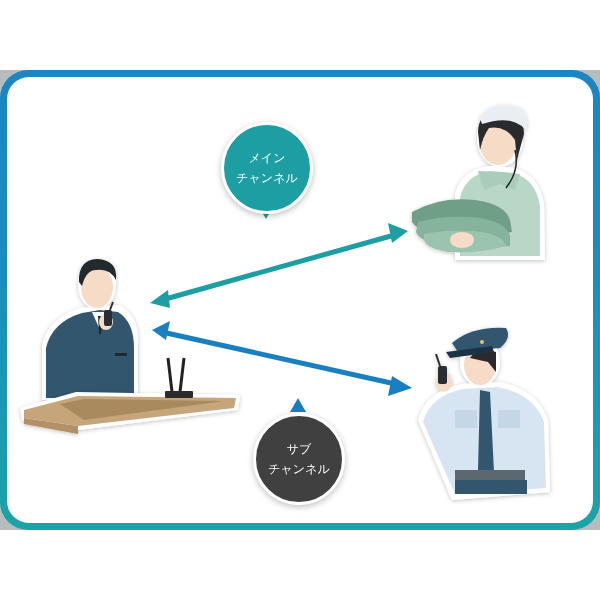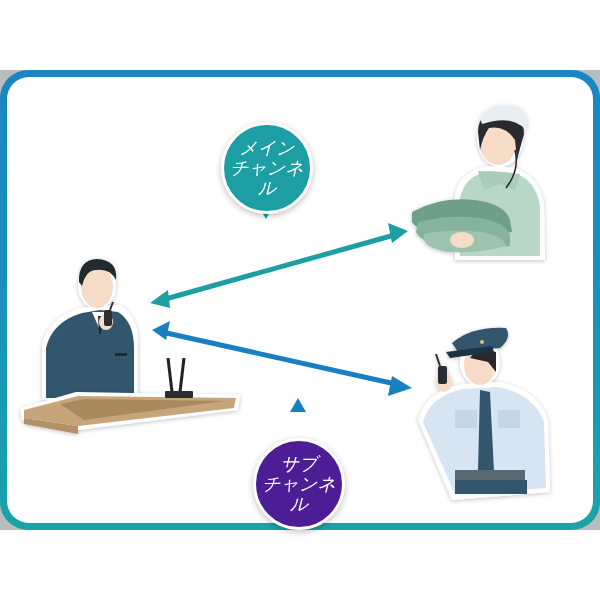--- a/index.html
+++ b/index.html
@@ -3,24 +3,24 @@
 <meta charset="utf-8">
 <style>
   html, body { margin:0; padding:0; }
   body { width:600px; height:600px; background:#ffffff; position:relative; overflow:hidden; font-family:"DejaVu Sans", sans-serif; }
   .frame-bg { position:absolute; left:0; top:70px; width:600px; height:460px; background:#b9bcbe; }
   .frame { position:absolute; left:0; top:70px; width:600px; height:460px; border-radius:28px;
     background:linear-gradient(180deg,#1a86c3 0%, #1a8fbd 45%, #1ba3a6 100%); }
   .frame-inner { position:absolute; left:7px; top:7px; right:7px; bottom:7px; border-radius:22px; background:#ffffff; overflow:hidden; }
   .bubble { position:absolute; width:86px; height:86px; border-radius:50%; border:3px solid #ffffff;
     box-shadow:0 2px 6px rgba(0,0,0,0.25); color:#ffffff; display:flex; flex-direction:column; align-items:center; justify-content:center;
-    font-size:18px; line-height:20px; text-align:center;font-style:italic; }
+    font-size:12px; line-height:20px; text-align:center; }
   .bubble span { display:block; }
   .bubble-main { left:221px; top:122px; background:#1c9ea3; }
-  .bubble-sub  { left:253px; top:438px; background:#4c1d95; }
+  .bubble-sub  { left:253px; top:413px; background:#404040; }
   .tail { position:absolute; width:0; height:0; }
   .tail-main { left:258px; top:205px; border-left:8px solid transparent; border-right:8px solid transparent; border-top:14px solid #1c9ea3; }
   .tail-sub  { left:290px; top:398px; border-left:8px solid transparent; border-right:8px solid transparent; border-bottom:14px solid #1a7fc0; }
   svg.layer { position:absolute; left:0; top:0; width:600px; height:600px; }
 </style>
 </head>
 <body>
 
 <div class="frame-bg"></div>
 <div class="frame">

